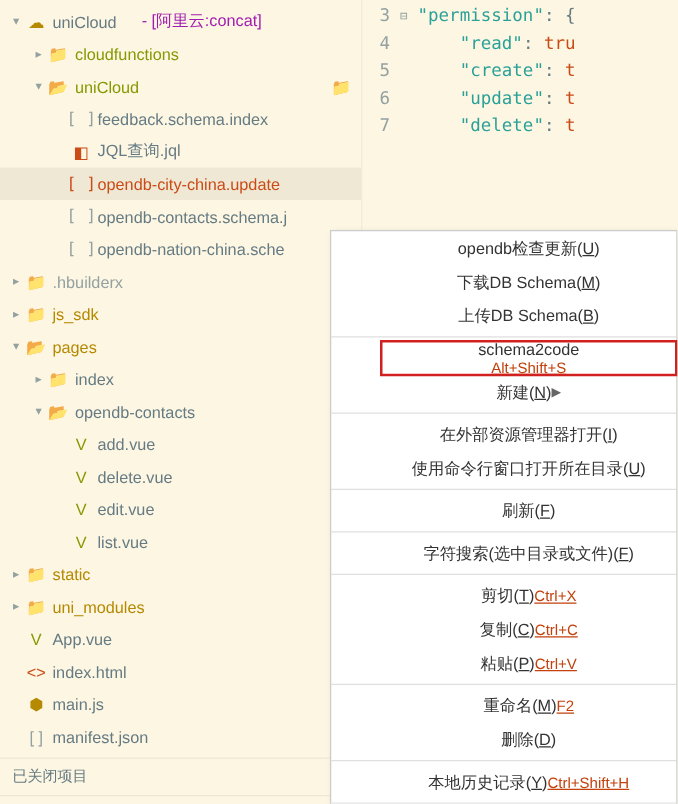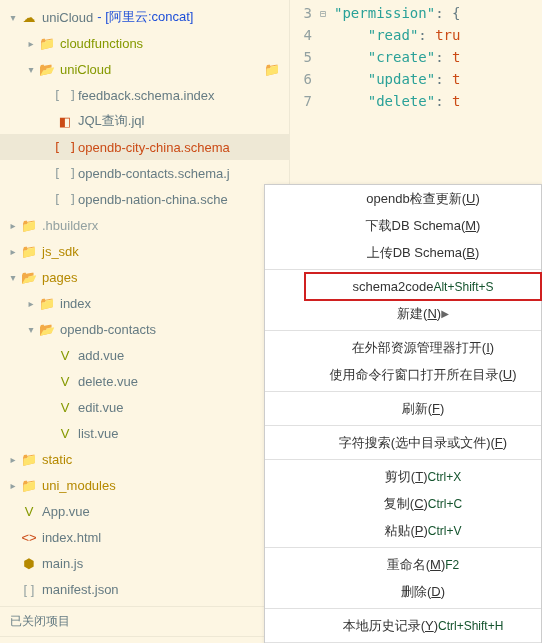--- a/index.html
+++ b/index.html
@@ -19,39 +19,39 @@
 .file-bracket { color: #93a1a1; font-family: monospace; }
 .file-vue { color: #859900; }
 .file-js { color: #b58900; }
 .file-html { color: #cb4b16; }
 .file-json { color: #93a1a1; }
 .file-jql { color: #cb4b16; }
 .label { color: #657b83; }
 .label.green { color: #859900; }
 .label.muted { color: #93a1a1; }
 .label.brown { color: #b58900; }
-.root-extra { color: #1d4ed8; margin-left: 4px; }
+.root-extra { color: #a21caf; margin-left: 20px; }
 .pin-icon { margin-left: auto; color: #b58900; }
 .footer-closed { border-top: 1px solid #eee8d5; padding: 6px 10px; font-size: 12px; color: #657b83; }
 .bottom-tabs { display: flex; align-items: center; border-top: 1px solid #eee8d5; height: 26px; padding: 0 6px; gap: 10px; font-size: 12px; }
 .bottom-tabs span { color: #93a1a1; }
 .bottom-tabs .icon-tab { width: 16px; text-align: center; }
 .editor { flex: 1; background: #fdf6e3; font-family: Consolas, monospace; font-size: 14px; padding-top: 2px; overflow: hidden; }
 .line { display: flex; height: 22px; align-items: center; }
 .gutter { width: 30px; text-align: right; padding-right: 8px; color: #93a1a1; }
 .fold { width: 14px; color: #93a1a1; font-size: 10px; }
 .code { white-space: pre; }
 .str { color: #2aa198; }
 .punct { color: #657b83; }
 .bool { color: #cb4b16; }
 .context-menu { position: absolute; left: 264px; top: 184px; width: 278px; background: #fff; border: 1px solid #ccc; box-shadow: 2px 2px 6px rgba(0,0,0,0.15); font-size: 13px; color: #333; z-index: 10; }
 .menu-item { display: flex; justify-content: center; align-items: center; height: 27px; padding: 0 14px; cursor: pointer; margin-left: 40px; }
-.menu-item .shortcut { color: #14532d; font-size: 12px; }
+.menu-item .shortcut { color: #c2410c; font-size: 12px; text-decoration: underline; }
 .menu-sep { height: 1px; background: #e0e0e0; margin: 3px 0; }
-.menu-item.highlighted { outline: 2px solid #d02020; outline-offset: -1px; }
+.menu-item.highlighted { outline: 2px solid #d02020; outline-offset: -1px; flex-direction: column; }
 .menu-arrow { font-size: 10px; color: #666; }
 .watermark1 { position: absolute; right: 12px; bottom: 32px; color: rgba(255,0,0,0.6); font-family: serif; font-style: italic; font-size: 18px; font-weight: bold; pointer-events: none; }
 .watermark2 { position: absolute; right: 20px; bottom: 8px; color: rgba(120,120,120,0.55); font-size: 13px; pointer-events: none; }
 u { text-decoration: underline; }
 </style>
 </head>
 <body>
 
 <div class="container">
   <div class="sidebar">
@@ -85,21 +85,21 @@
 
       <div class="tree-item indent-2">
         <span class="chevron"></span>
         <span class="icon file-jql">◧</span>
         <span class="label">JQL查询.jql</span>
       </div>
 
       <div class="tree-item indent-2 selected">
         <span class="chevron"></span>
         <span class="icon file-bracket" style="color:#cb4b16">[ ]</span>
-        <span class="label" style="color:#cb4b16">opendb-city-china.schema</span>
+        <span class="label" style="color:#cb4b16">opendb-city-china.update</span>
       </div>
 
       <div class="tree-item indent-2">
         <span class="chevron"></span>
         <span class="icon file-bracket">[ ]</span>
         <span class="label">opendb-contacts.schema.j</span>
       </div>
 
       <div class="tree-item indent-2">
         <span class="chevron"></span>

